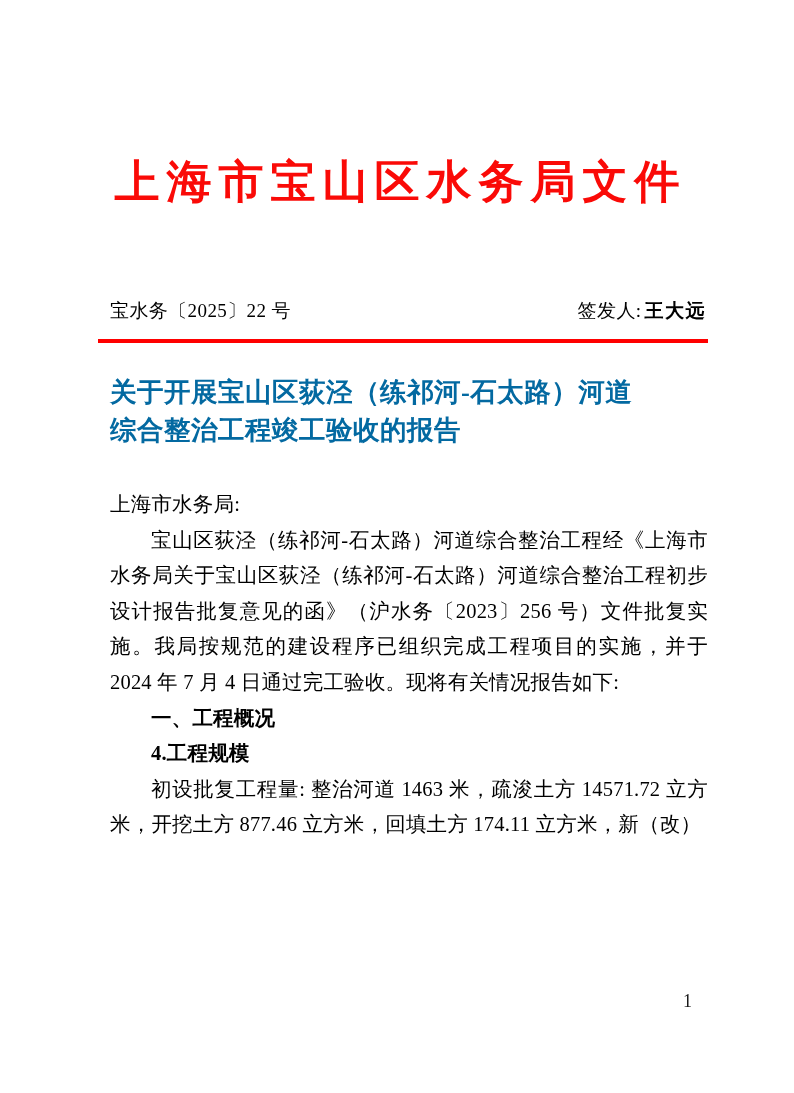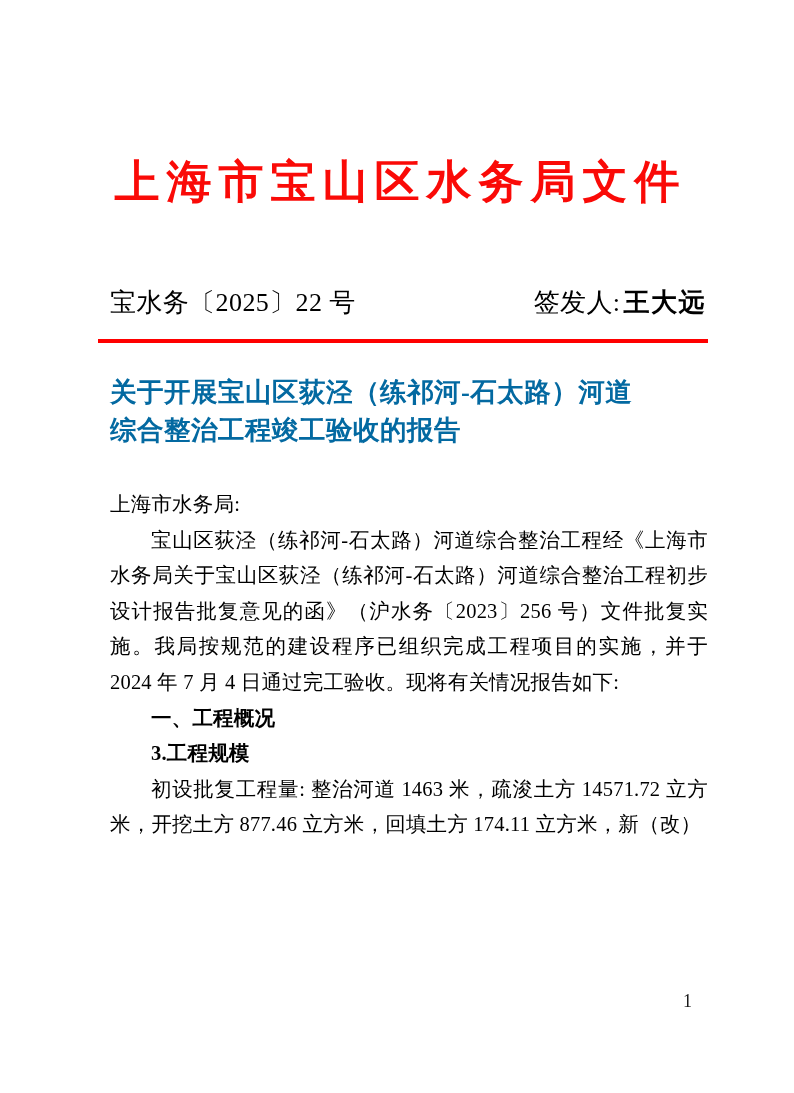--- a/index.html
+++ b/index.html
@@ -40,27 +40,27 @@
     letter-spacing: 7px;
     line-height: 1.18;
     white-space: nowrap;
     text-indent: 7px;
   }
 
   
   .docnum-row {
     position: absolute;
     left: 110px;
-    top: 289px;
+    top: 297px;
     width: 596px;
     height: 28px;
     display: flex;
     align-items: baseline;
     justify-content: space-between;
-    font-size: 26px;
+    font-size: 19px;
     line-height: 28px;
     white-space: nowrap;
   }
   .docnum {
     letter-spacing: 0.4px;
   }
   .signer-wrap {
     display: flex;
     align-items: flex-start;
     white-space: nowrap;
@@ -179,21 +179,21 @@
   <div class="body-block">
 
     <p class="para addressee">上海市水务局:</p>
 
     <p class="para indent2">宝山区荻泾（练祁河-石太路）河道综合整治工程经《上海市水务局关于宝山区荻泾（练祁河-石太路）河道综合整治工程初步设计报告批复意见的函》（沪水务〔2023〕256 号）文件批复实施。我局按规范的建设程序已组织完成工程项目的实施，并于 2024 年 7 月 4 日通过完工验收。现将有关情况报告如下:</p>
 
     <p class="heading">一、工程概况</p>
 
 
 
-    <p class="heading">3.工程规模</p>
+    <p class="heading">4.工程规模</p>
 
     <p class="para indent2">初设批复工程量: 整治河道 1463 米，疏浚土方 14571.72 立方米，开挖土方 877.46 立方米，回填土方 174.11 立方米，新（改）</p>
 
   </div>
 
   <div class="page-number">1</div>
 
 </div>
 
 </body></html>

